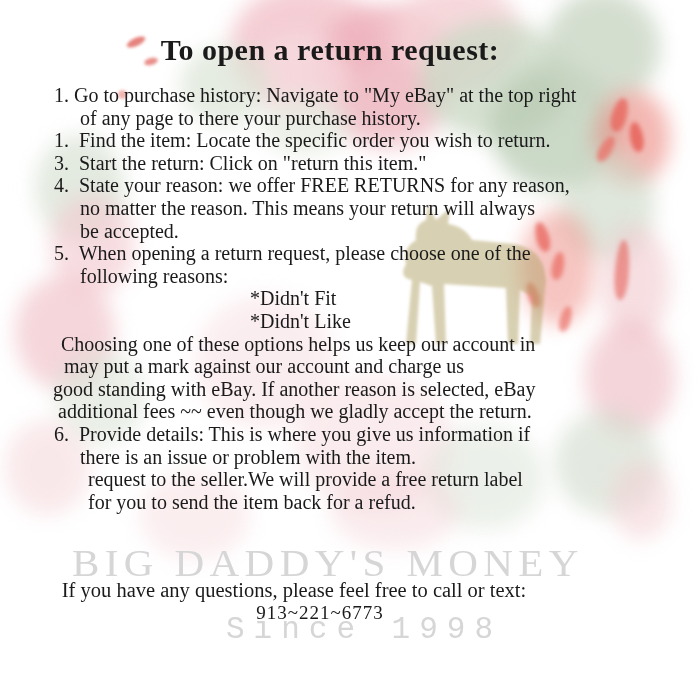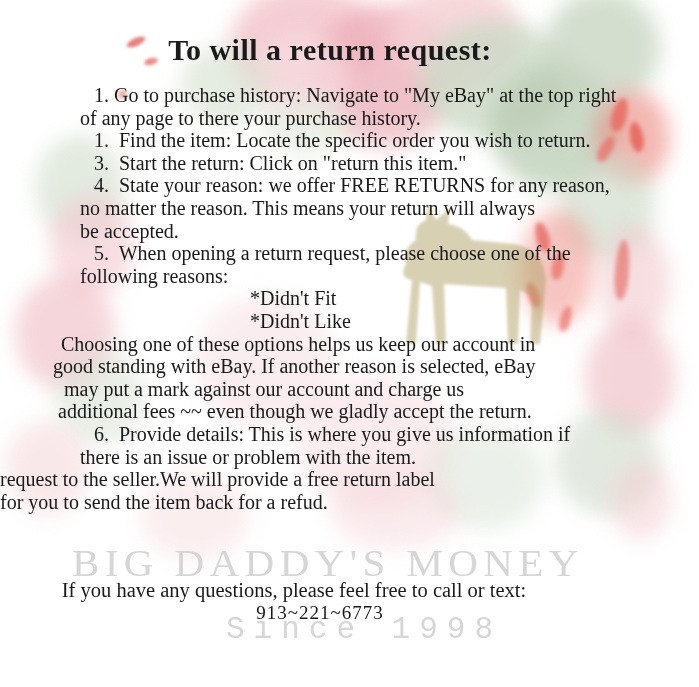--- a/index.html
+++ b/index.html
@@ -17,23 +17,23 @@
   
   .wm { position:absolute; color:#d6d6d6; white-space:nowrap; }
   .wm-brand { left:72px; top:541px; font-size:38px; letter-spacing:5px;
               transform:scaleX(1.08); transform-origin:left; }
   .wm-since { left:226px; top:612px; font-size:31px; letter-spacing:9px;font-family:Liberation Mono, monospace; }
   
   .title { position:absolute; left:0; top:33px; width:660px; text-align:center;
            font-size:30px; font-weight:bold; letter-spacing:.5px; }
   .textblock { position:absolute; left:0; top:84px; width:699px; }
   .ln { height:22.6px; line-height:22.6px; font-size:20px; white-space:pre; }
-  .x62 { padding-left:94px; }
+  .x62 { padding-left:54px; }
   .x80 { padding-left:80px; }
-  .x88 { }
+  .x88 { padding-left:88px; }
   .x250 { padding-left:250px; }
   .x61 { padding-left:61px; }
   .x53 { padding-left:53px; }
   .x64 { padding-left:64px; }
   .x58 { padding-left:58px; }
   .footer-q { position:absolute; left:0; top:579px; width:588px; text-align:center;
               font-size:20.5px; }
   .footer-p { position:absolute; left:0; top:602px; width:640px; text-align:center;
               font-size:19px; letter-spacing:1px; }
 </style>
@@ -90,37 +90,37 @@
     <div class="mark" style="left:118px;top:90px;width:9px;height:9px;background:#e8837b;opacity:.6;"></div>
 
     <svg class="deer" viewBox="0 0 200 148" xmlns="http://www.w3.org/2000/svg">
       <path fill="#b2a267" d="M38,64 Q34,48 48,40 Q46,24 58,20 L60,4 L68,20 L82,8 L80,24 Q96,26 104,40 L146,44 Q170,48 176,68 L178,80 L172,144 L162,144 L164,96 L152,90 L150,144 L140,144 L138,88 L76,84 L78,144 L68,144 L64,86 L52,82 L48,144 L38,144 L44,80 Q30,78 38,64 Z"></path>
     </svg>
   </div>
 
   <div class="wm wm-brand">BIG DADDY'S MONEY</div>
   <div class="wm wm-since">Since 1998</div>
 
-  <div class="title">To will a return request:</div>
+  <div class="title">To open a return request:</div>
 
   <div class="textblock">
     <div class="ln x62">1. Go to purchase history: Navigate to "My eBay" at the top right</div>
     <div class="ln x80">of any page to there your purchase history.</div>
     <div class="ln x62">1.  Find the item: Locate the specific order you wish to return.</div>
     <div class="ln x62">3.  Start the return: Click on "return this item."</div>
     <div class="ln x62">4.  State your reason: we offer FREE RETURNS for any reason,</div>
     <div class="ln x80">no matter the reason. This means your return will always</div>
     <div class="ln x80">be accepted.</div>
     <div class="ln x62">5.  When opening a return request, please choose one of the</div>
     <div class="ln x80">following reasons:</div>
     <div class="ln x250">*Didn't Fit</div>
     <div class="ln x250">*Didn't Like</div>
     <div class="ln x61">Choosing one of these options helps us keep our account in</div>
+    <div class="ln x64">may put a mark against our account and charge us</div>
     <div class="ln x53">good standing with eBay. If another reason is selected, eBay</div>
-    <div class="ln x64">may put a mark against our account and charge us</div>
     <div class="ln x58">additional fees ~~ even though we gladly accept the return.</div>
     <div class="ln x62">6.  Provide details: This is where you give us information if</div>
     <div class="ln x80">there is an issue or problem with the item.</div>
     <div class="ln x88">request to the seller.We will provide a free return label</div>
     <div class="ln x88">for you to send the item back for a refud.</div>
   </div>
 
   <div class="footer-q">If you have any questions, please feel free to call or text:</div>
   <div class="footer-p">913~221~6773</div>
 

